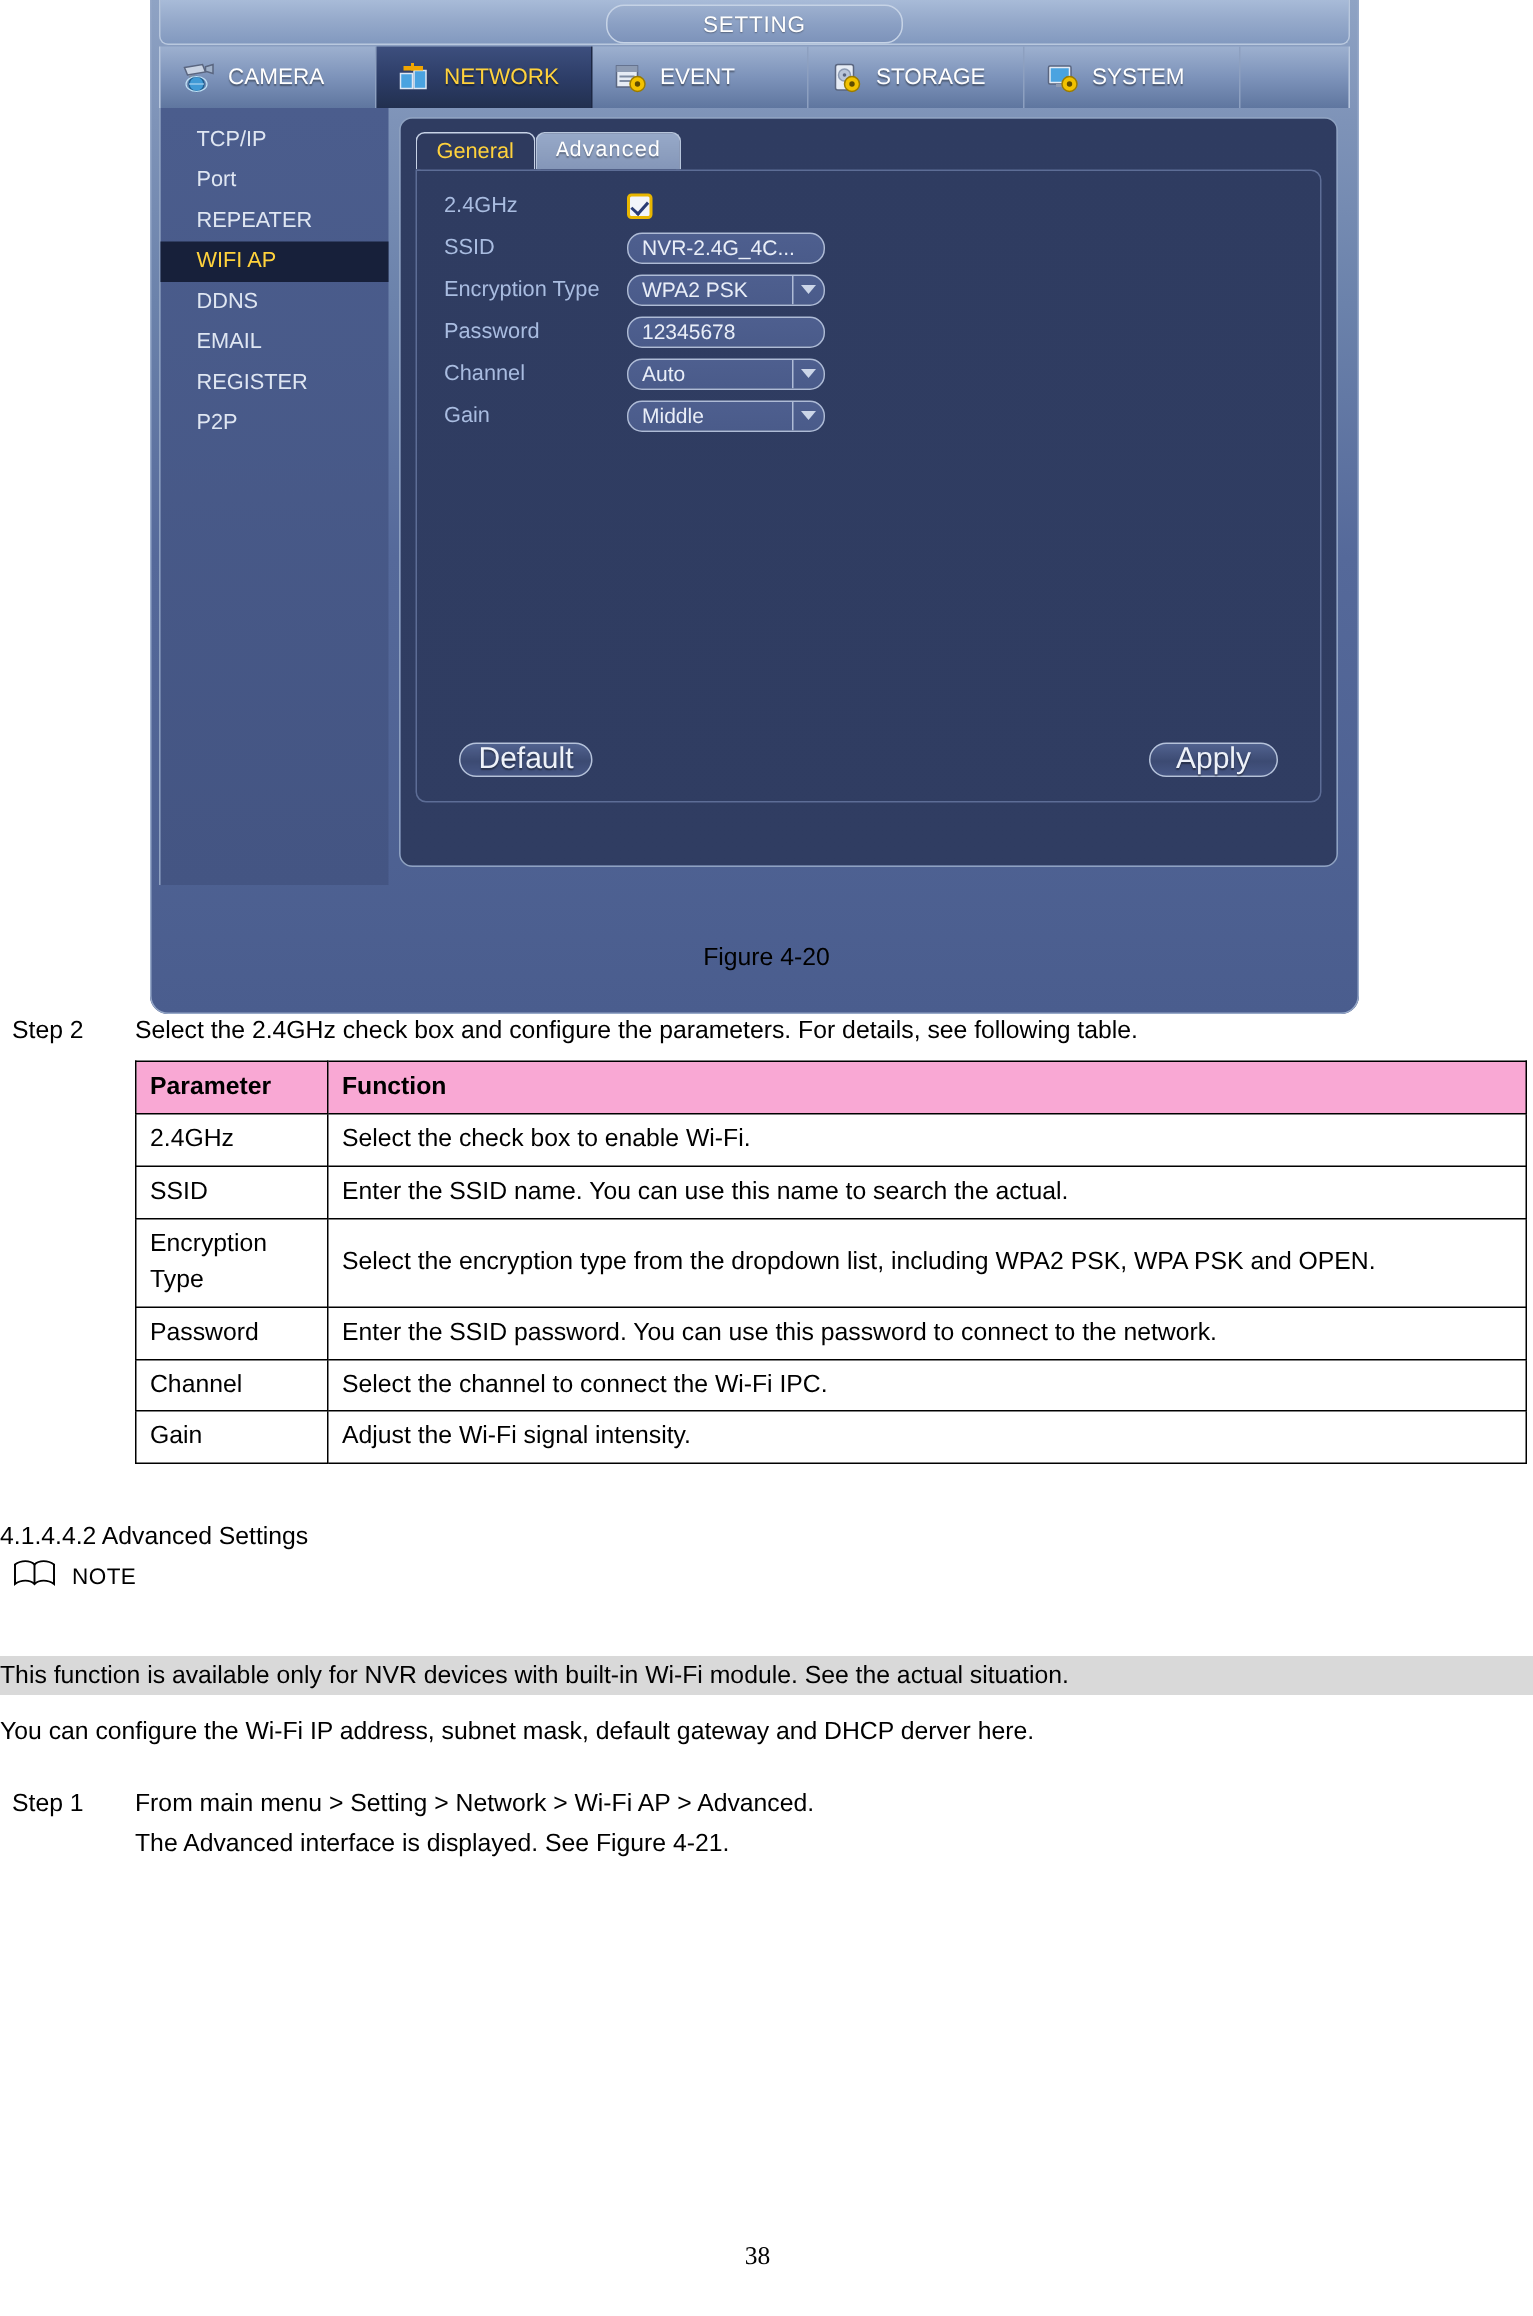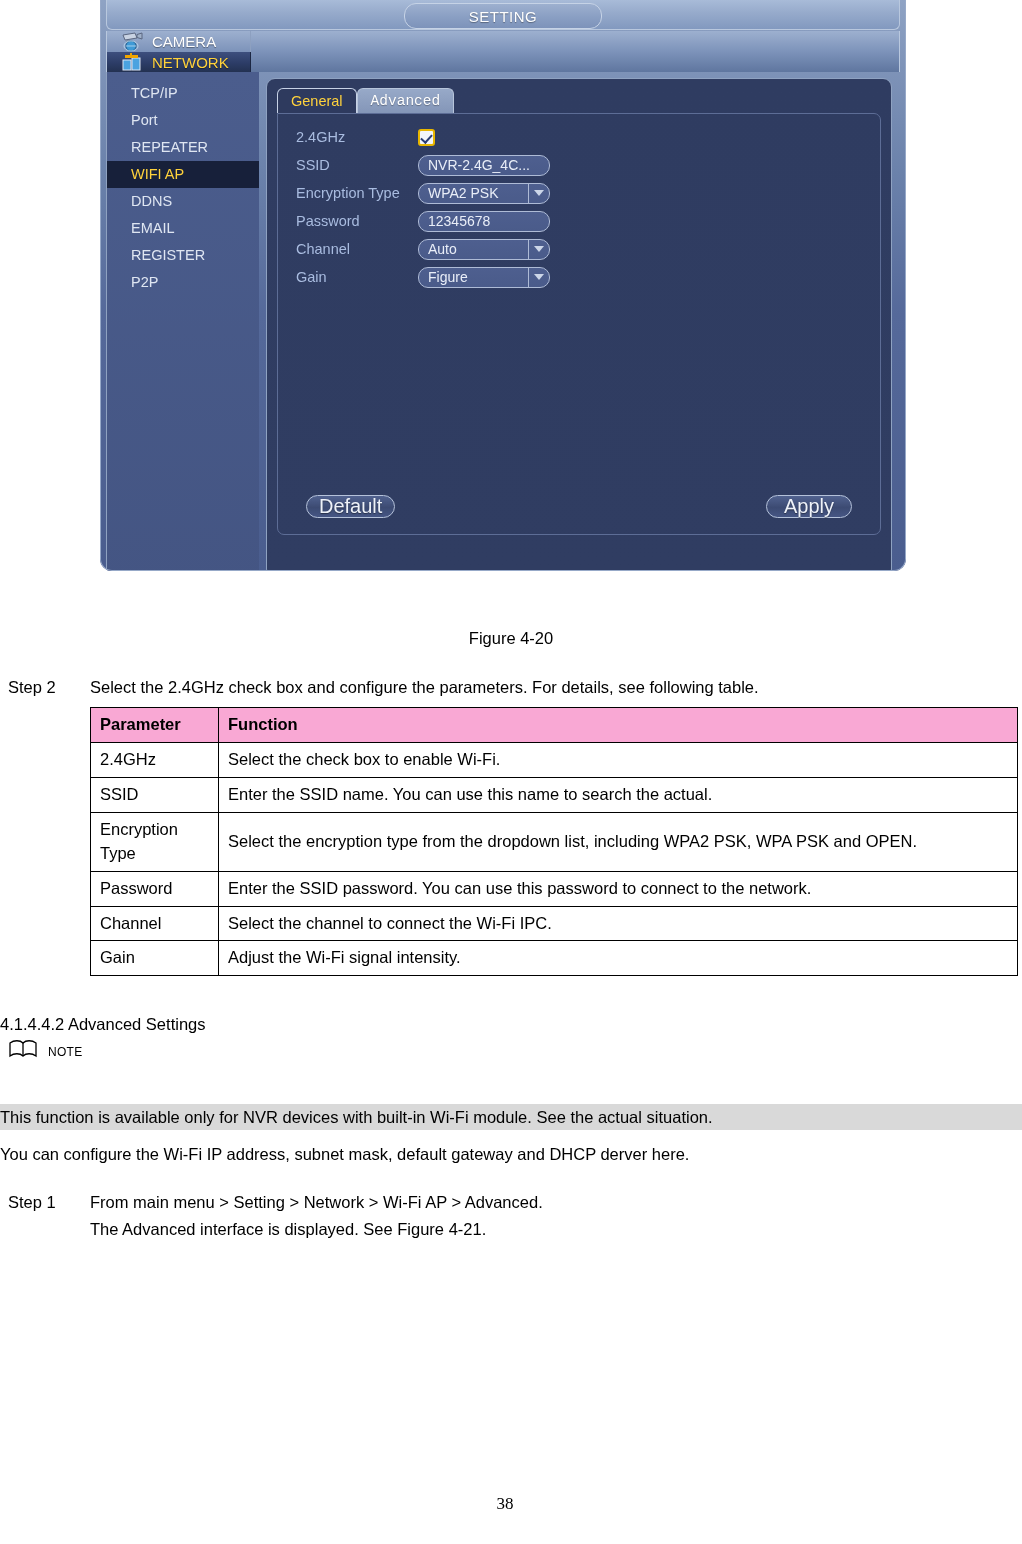--- a/index.html
+++ b/index.html
@@ -15,21 +15,21 @@
     color: #000;
     overflow: hidden;
   }
 
   
   #nvr-window {
     position: absolute;
     left: 100px;
     top: 0px;
     width: 806px;
-    height: 571px;
+    height: 676px;
     background: linear-gradient(180deg, #8fa3c4 0%, #7e93b8 12%, #6b82ab 30%, #55699a 55%, #4a5d8e 100%);
     border-radius: 0 0 12px 12px;
     box-sizing: border-box;
     overflow: hidden;
   }
   #nvr-window::after{
     content:"";
     position:absolute; left:0; top:0; right:0; bottom:0;
     border:1px solid #97a9c8;
     border-top:none;
@@ -66,21 +66,20 @@
   
   .menubar {
     position: absolute;
     left: 6px; top: 31px;
     width: 794px; height: 41px;
     background: linear-gradient(180deg,#9db0cf 0%, #7d93ba 50%, #5f769f 100%);
     border-left: 1px solid #b9c8de;
     border-right: 1px solid #b9c8de;
     display: flex;
     box-sizing: border-box;
-    flex-direction: column;
   }
   .menu-item {
     position: relative;
     width: 144px;
     height: 41px;
     display: flex;
     align-items: center;
     gap: 7px;
     padding-left: 13px;
     box-sizing: border-box;
@@ -313,21 +312,21 @@
   table.param thead th {
     background: #f9a8d4;
     font-weight: bold;
     text-align: left;
   }
   table.param col.c1 { width: 128px; }
   td.just-full { text-align: justify; }
 
   #sec-heading { left: 0px; top: 1013px; }
   #note-block  { left: 8px; top: 1038px; display: flex; align-items: center; gap: 10px; }
-  #note-label  { font-size: 12px; letter-spacing: .3px; }
+  #note-label  { font-size: 15px; letter-spacing: .3px; }
   #note-body   { left: 0px; top: 1104px; width: 1022px; background: #d9d9d9; padding: 2px 0; }
   #para-1      { left: 0px; top: 1143px; width: 1010px; }
   #step1-row   { left: 8px; top: 1191px; width: 1006px; display: flex; }
   #step1-label { width: 82px; flex: 0 0 82px; }
   #step1-text  { flex: 1; }
   #step1-sub   { left: 90px; top: 1218px; }
 
   #page-number {
     position: absolute;
     left: 0; top: 1494px;
@@ -481,21 +480,21 @@
                     <i class="arrow-down"></i>
                   </span>
               </div>
             </div>
           </div>
 
           <div class="frow">
             <div class="flabel">Gain</div>
             <div class="fctl">
               <div class="field select">
-                <span>Figure</span>
+                <span>Middle</span>
                 <span class="arrow-box">
                     <i class="arrow-down"></i>
                   </span>
               </div>
             </div>
           </div>
 
         </div>
 
         <div class="btn" id="btn-default">Default</div>

